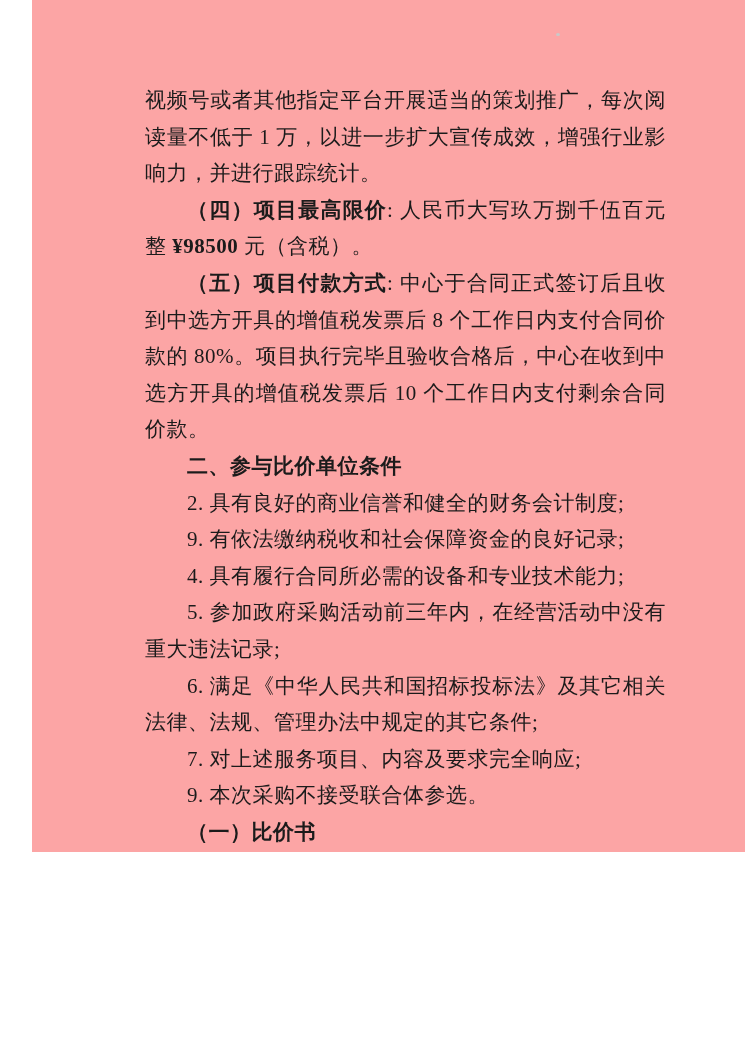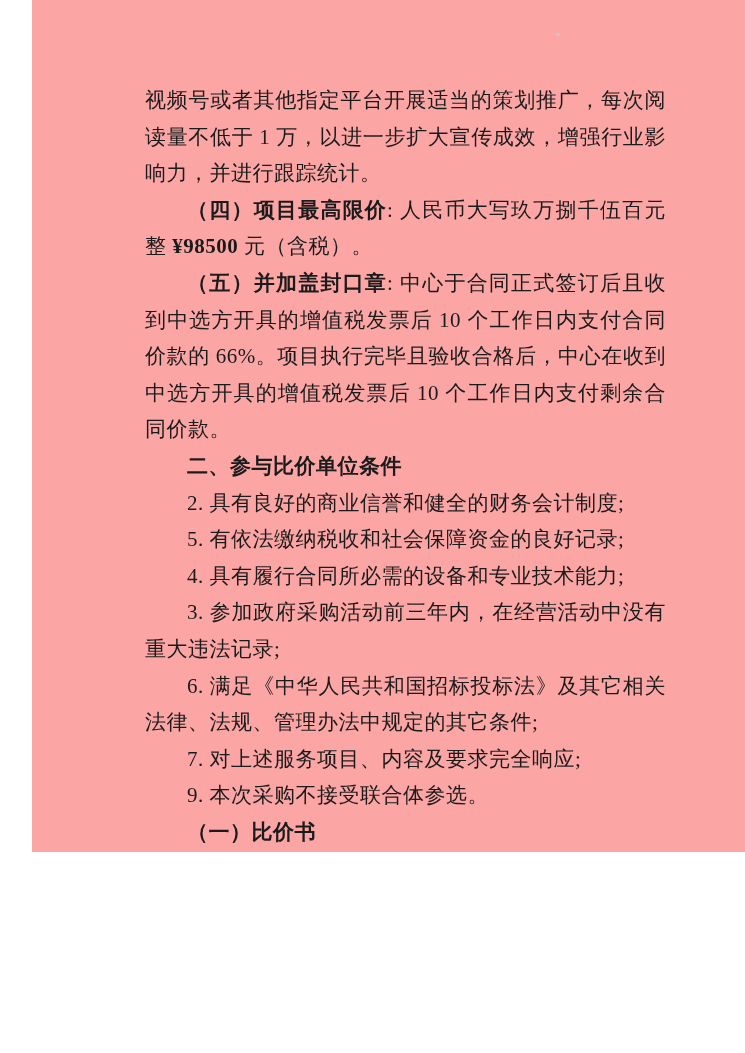--- a/index.html
+++ b/index.html
@@ -56,25 +56,25 @@
   }
 </style>
 </head>
 <body>
 
 <div class="page">
   <div class="scan-artifact"></div>
   <div class="content">
       <p class="para"><span>视频号或者其他指定平台开展适当的策划推广，每次阅读量不低于 1 万，以进一步扩大宣传成效，增强行业影响力，并进行跟踪统计。</span></p>
       <p class="para indent"><span class="bold">（四）项目最高限价</span><span>: 人民币大写玖万捌千伍百元整 </span><span class="bold underline">¥98500</span><span> 元（含税）。</span></p>
-      <p class="para indent"><span class="bold">（五）并加盖封口章</span><span>: 中心于合同正式签订后且收到中选方开具的增值税发票后 10 个工作日内支付合同价款的 66%。项目执行完毕且验收合格后，中心在收到中选方开具的增值税发票后 10 个工作日内支付剩余合同价款。</span></p>
+      <p class="para indent"><span class="bold">（五）项目付款方式</span><span>: 中心于合同正式签订后且收到中选方开具的增值税发票后 8 个工作日内支付合同价款的 80%。项目执行完毕且验收合格后，中心在收到中选方开具的增值税发票后 10 个工作日内支付剩余合同价款。</span></p>
       <p class="para indent heading"><span class="bold">二、参与比价单位条件</span></p>
       <p class="para indent"><span>2. 具有良好的商业信誉和健全的财务会计制度;</span></p>
-      <p class="para indent"><span>5. 有依法缴纳税收和社会保障资金的良好记录;</span></p>
+      <p class="para indent"><span>9. 有依法缴纳税收和社会保障资金的良好记录;</span></p>
       <p class="para indent"><span>4. 具有履行合同所必需的设备和专业技术能力;</span></p>
-      <p class="para indent"><span>3. 参加政府采购活动前三年内，在经营活动中没有重大违法记录;</span></p>
+      <p class="para indent"><span>5. 参加政府采购活动前三年内，在经营活动中没有重大违法记录;</span></p>
       <p class="para indent"><span>6. 满足《中华人民共和国招标投标法》及其它相关法律、法规、管理办法中规定的其它条件;</span></p>
       <p class="para indent"><span>7. 对上述服务项目、内容及要求完全响应;</span></p>
       <p class="para indent"><span>9. 本次采购不接受联合体参选。</span></p>
       <p class="para indent"><span class="bold">（一）比价书</span></p>
       <p class="para indent heading"><span class="bold">三、参与比价单位提供材料</span></p>
     </div>
 </div>
 
 </body></html>

